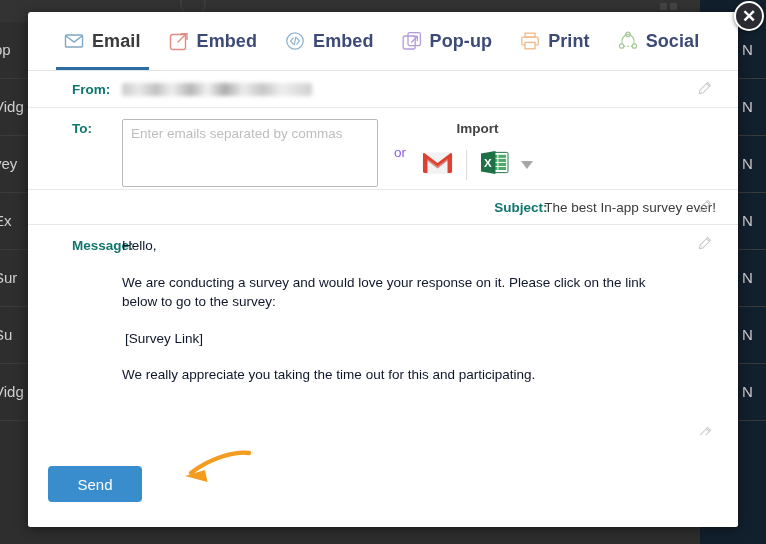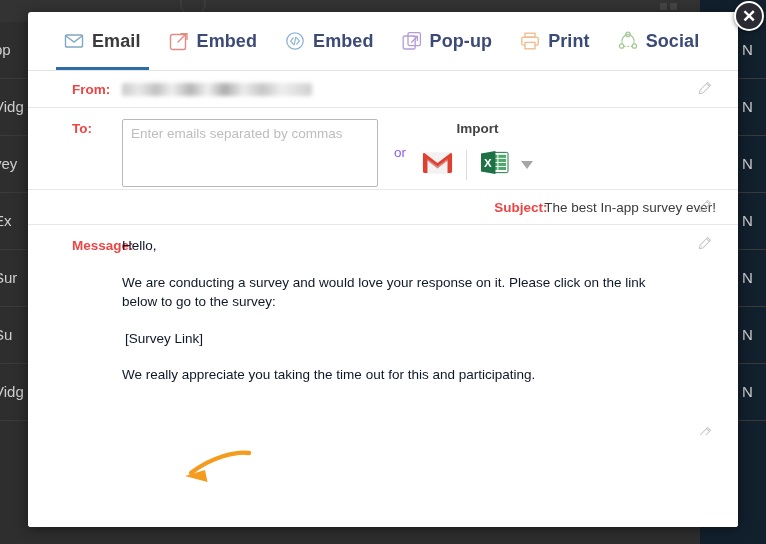--- a/index.html
+++ b/index.html
@@ -125,21 +125,21 @@
   .row-from  { height: 37px; align-items: center; }
   .row-to    { height: 82px; padding-top: 11px; }
   .row-subject { height: 35px; align-items: center; justify-content: flex-end; }
   .row-message { height: 247px; padding-top: 11px; border-bottom: none; }
 
   .field-label {
     width: 72px;
     flex: 0 0 72px;
     font-size: 13.5px;
     font-weight: bold;
-    color: #ef4444;
+    color: #0f766e;
     padding-left: 22px;
   }
   .row-to .field-label, .row-message .field-label { padding-top: 2px; }
 
   .from-value {
     height: 13px;
     width: 190px;
     margin-top: 1px;
     border-radius: 2px;
     background: linear-gradient(90deg,
@@ -434,19 +434,20 @@
     <span class="pencil-bottom">
       <svg viewBox="0 0 16 16" width="15" height="15">
           <path d="M11.4 1.6l3 3-8.2 8.2-3.6.6.6-3.6z" fill="none" stroke="#bdbdbd" stroke-width="1.1"></path>
           <path d="M10.2 2.8l3 3" stroke="#bdbdbd" stroke-width="1.1"></path>
           <path d="M3.6 9.8l2.6 2.6" stroke="#d6d6d6" stroke-width=".9"></path>
         </svg>
     </span>
   </div>
 
   <div class="footer">
+    <button class="send-btn">Send</button>
     <svg class="arrow-svg" width="110" height="50" viewBox="0 0 110 50">
       <path d="M106 6C94 4 68 10 48 26" fill="none" stroke="#f39c1f" stroke-width="4.4" stroke-linecap="round"></path>
       <path d="M42 29l20-6 2.5 12z" fill="#f39c1f"></path>
     </svg>
   </div>
 
 </div>
 
 </body></html>

